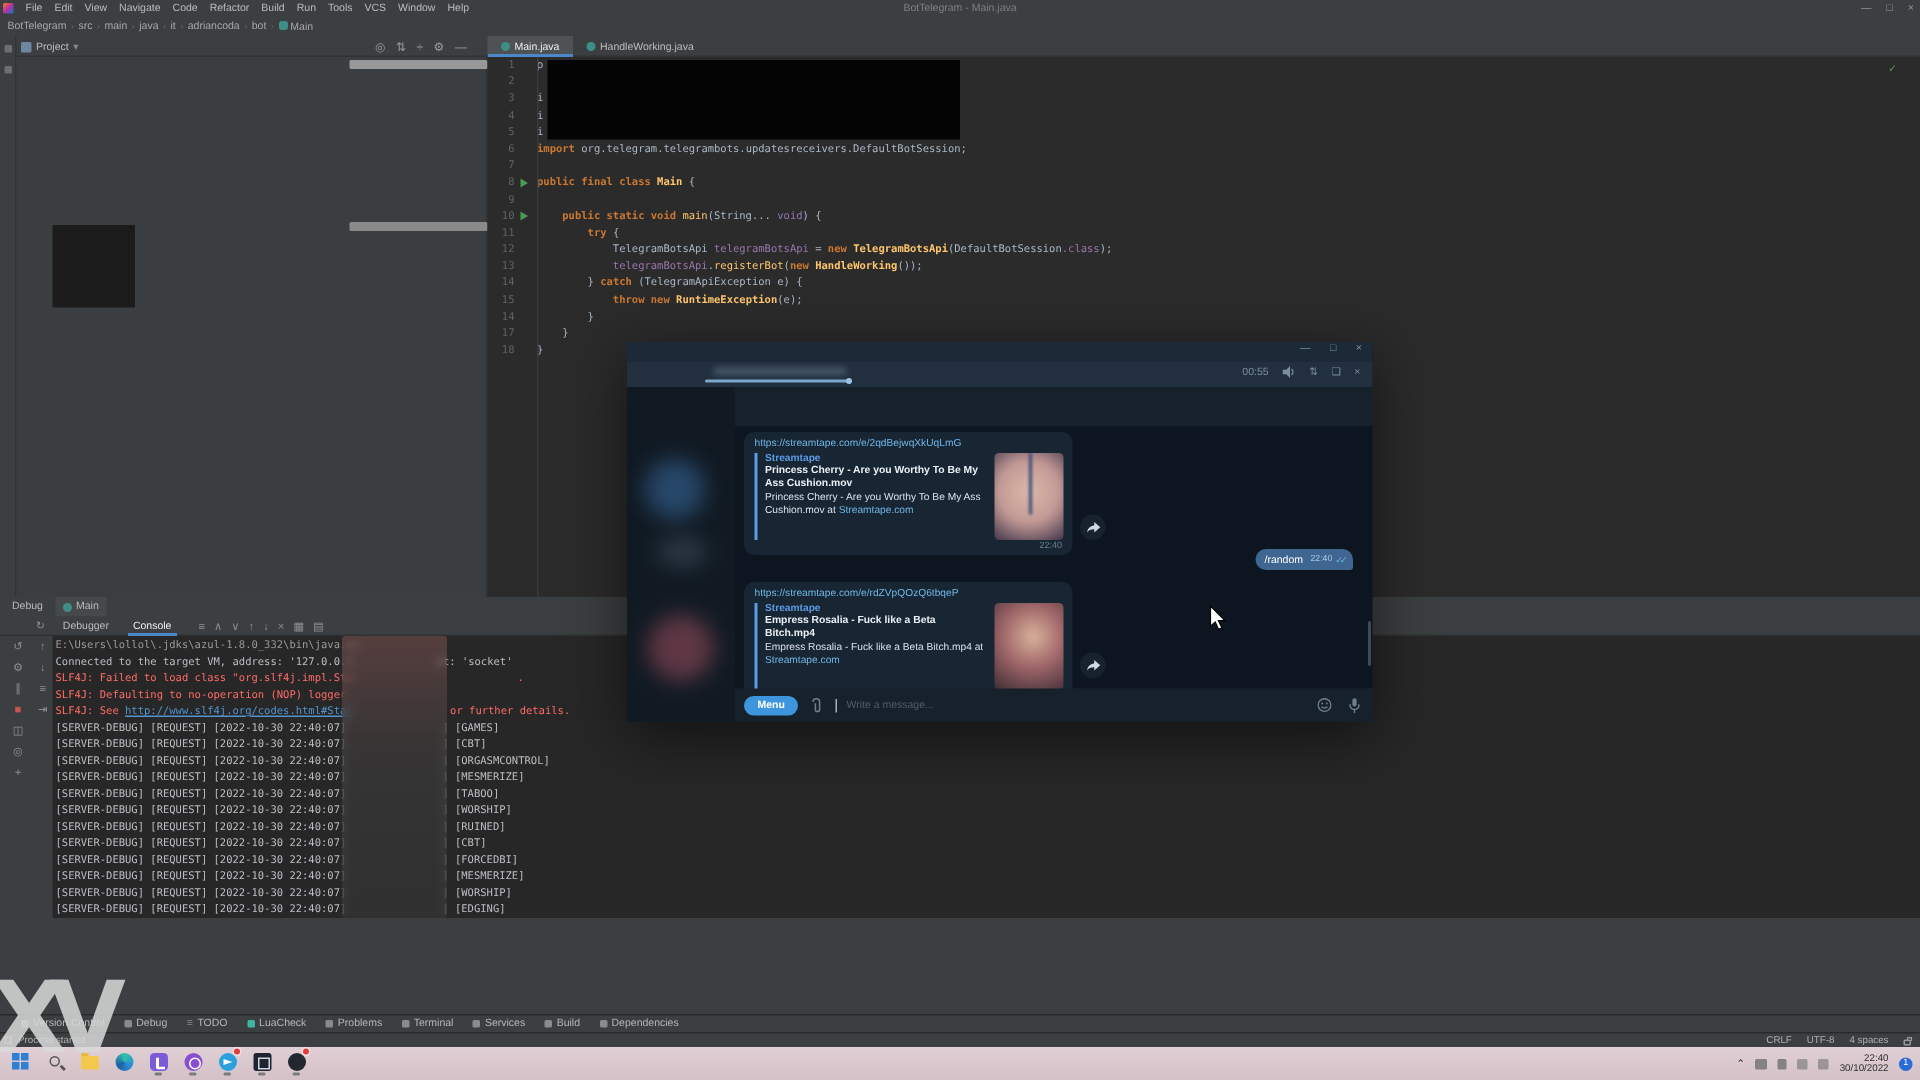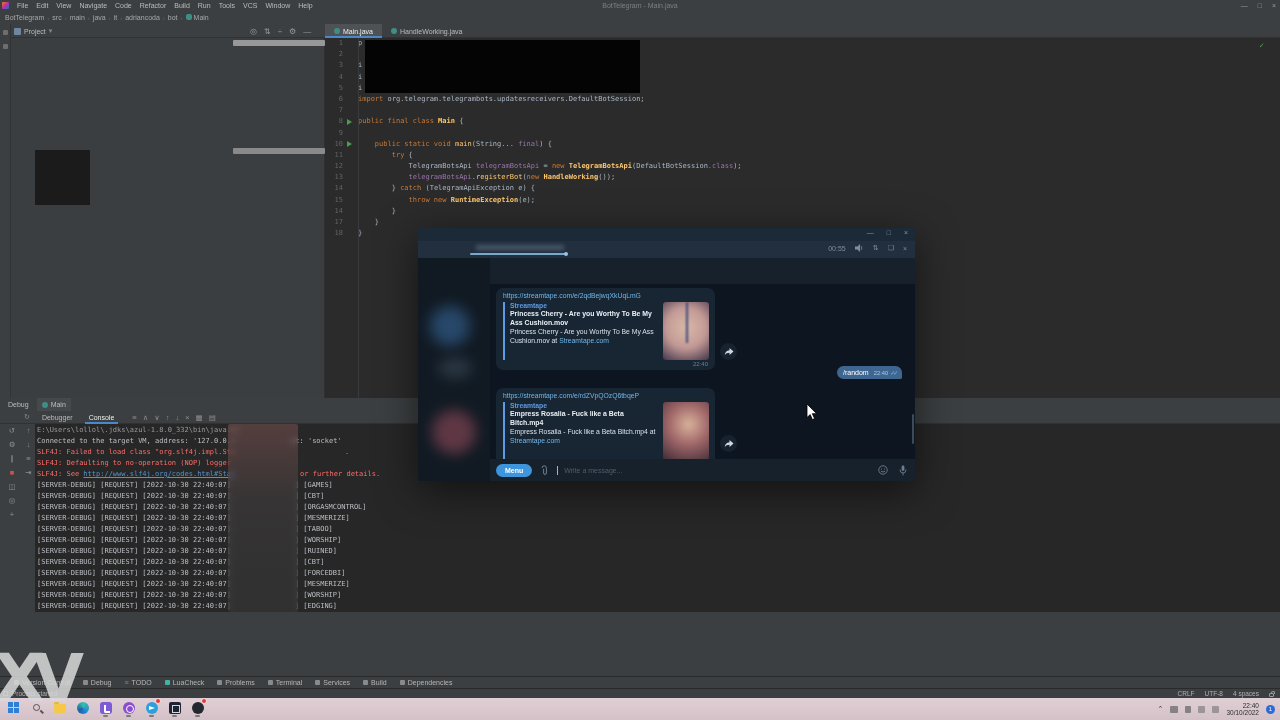--- a/index.html
+++ b/index.html
@@ -41,21 +41,21 @@
   .pp-redact-bar{position:absolute;height:6px;width:92px;left:222px;background:#989898;border-radius:1px;}
   .pp-redact-square{position:absolute;left:24px;top:112px;width:55px;height:55px;background:#1b1b1b;}
   .editor{position:absolute;left:325px;top:38px;width:955px;height:360px;background:#2b2b2b;
     font-family:"DejaVu Sans Mono",monospace;font-size:7px;}
   .gutterline{position:absolute;left:33px;top:0;bottom:0;width:1px;background:#393b3d;}
   .crow{display:flex;height:11.2px;line-height:11.2px;white-space:pre;}
   .lnum{width:18px;text-align:right;color:#606366;flex:0 0 18px;}
   .gcell{width:15px;flex:0 0 15px;position:relative;}
   .grun{position:absolute;left:4px;top:2.5px;width:0;height:0;border-left:5px solid #499c54;border-top:3.5px solid transparent;border-bottom:3.5px solid transparent;}
   .ctext{flex:1;}
-  .tk-k{color:#cc7832;}
+  .tk-k{color:#cc7832;font-weight:bold;}
   .tk-p{color:#a9b7c6;}
   .tk-v{color:#9876aa;}
   .tk-m{color:#ffc66d;}
   .tk-cl{color:#ffc66d;font-weight:bold;}
   .inlay-row{height:11.2px;line-height:11.2px;color:#787878;font-size:6.5px;padding-left:48px;}
   .editor-redaction{position:absolute;left:40px;top:2px;width:275px;height:53px;background:#040404;}
   .inspect-ok{position:absolute;right:16px;top:3px;color:#5a9c5a;font-size:8px;}
   
   .debugwin{position:absolute;left:0;top:398px;width:1280px;height:278px;background:#3c3f41;}
   .dbg-row1{position:absolute;left:0;top:0;width:1280px;height:13px;display:flex;align-items:center;gap:8px;font-size:7px;color:#bbb;padding-left:8px;background:#3c3f41;}
@@ -262,21 +262,21 @@
     <div id="codeLines">
         <div class="crow"><span class="lnum">1</span><span class="gcell"></span><span class="ctext"><span class="tk-p">p</span></span></div>
         <div class="crow"><span class="lnum">2</span><span class="gcell"></span><span class="ctext"></span></div>
         <div class="crow"><span class="lnum">3</span><span class="gcell"></span><span class="ctext"><span class="tk-p">i</span></span></div>
         <div class="crow"><span class="lnum">4</span><span class="gcell"></span><span class="ctext"><span class="tk-p">i</span></span></div>
         <div class="crow"><span class="lnum">5</span><span class="gcell"></span><span class="ctext"><span class="tk-p">i</span></span></div>
         <div class="crow"><span class="lnum">6</span><span class="gcell"></span><span class="ctext"><span class="tk-k">import</span><span class="tk-p"> org.telegram.telegrambots.updatesreceivers.DefaultBotSession;</span></span></div>
         <div class="crow"><span class="lnum">7</span><span class="gcell"></span><span class="ctext"></span></div>
         <div class="crow"><span class="lnum">8</span><span class="gcell"><span class="grun"></span></span><span class="ctext"><span class="tk-k">public final class</span><span class="tk-cl"> Main </span><span class="tk-p">{</span></span></div>
         <div class="crow"><span class="lnum">9</span><span class="gcell"></span><span class="ctext"></span></div>
-        <div class="crow"><span class="lnum">10</span><span class="gcell"><span class="grun"></span></span><span class="ctext"><span class="tk-p">    </span><span class="tk-k">public static void</span><span class="tk-m"> main</span><span class="tk-p">(String... </span><span class="tk-v">final</span><span class="tk-p">) {</span></span></div>
+        <div class="crow"><span class="lnum">10</span><span class="gcell"><span class="grun"></span></span><span class="ctext"><span class="tk-p">    </span><span class="tk-k">public static void</span><span class="tk-m"> main</span><span class="tk-p">(String... </span><span class="tk-v">void</span><span class="tk-p">) {</span></span></div>
         <div class="crow"><span class="lnum">11</span><span class="gcell"></span><span class="ctext"><span class="tk-p">        </span><span class="tk-k">try</span><span class="tk-p"> {</span></span></div>
         <div class="crow"><span class="lnum">12</span><span class="gcell"></span><span class="ctext"><span class="tk-p">            TelegramBotsApi</span><span class="tk-v"> telegramBotsApi</span><span class="tk-p"> = </span><span class="tk-k">new</span><span class="tk-cl"> TelegramBotsApi</span><span class="tk-p">(DefaultBotSession</span><span class="tk-v">.class</span><span class="tk-p">);</span></span></div>
         <div class="crow"><span class="lnum">13</span><span class="gcell"></span><span class="ctext"><span class="tk-p">            </span><span class="tk-v">telegramBotsApi</span><span class="tk-p">.</span><span class="tk-m">registerBot</span><span class="tk-p">(</span><span class="tk-k">new</span><span class="tk-cl"> HandleWorking</span><span class="tk-p">());</span></span></div>
         <div class="crow"><span class="lnum">14</span><span class="gcell"></span><span class="ctext"><span class="tk-p">        } </span><span class="tk-k">catch</span><span class="tk-p"> (TelegramApiException e) {</span></span></div>
         <div class="crow"><span class="lnum">15</span><span class="gcell"></span><span class="ctext"><span class="tk-p">            </span><span class="tk-k">throw new</span><span class="tk-cl"> RuntimeException</span><span class="tk-p">(e);</span></span></div>
         <div class="crow"><span class="lnum">14</span><span class="gcell"></span><span class="ctext"><span class="tk-p">        }</span></span></div>
         <div class="crow"><span class="lnum">17</span><span class="gcell"></span><span class="ctext"><span class="tk-p">    }</span></span></div>
         <div class="crow"><span class="lnum">18</span><span class="gcell"></span><span class="ctext"><span class="tk-p">}</span></span></div>
       </div>
     <div class="editor-redaction"></div>

